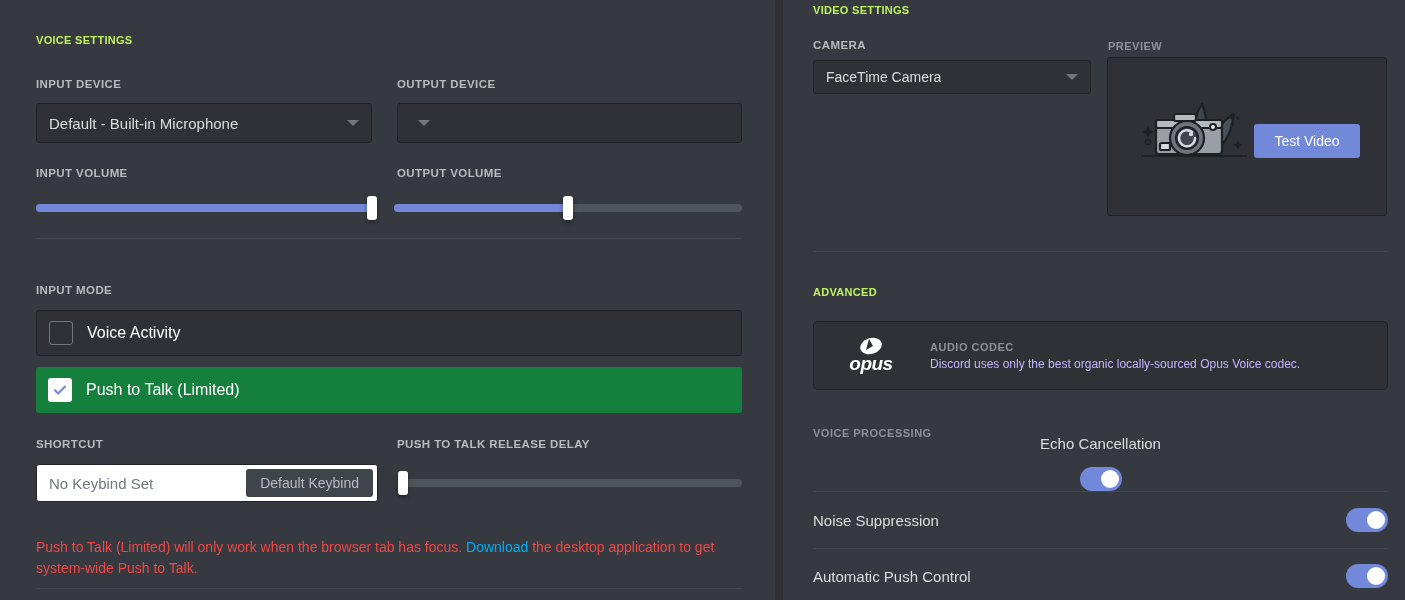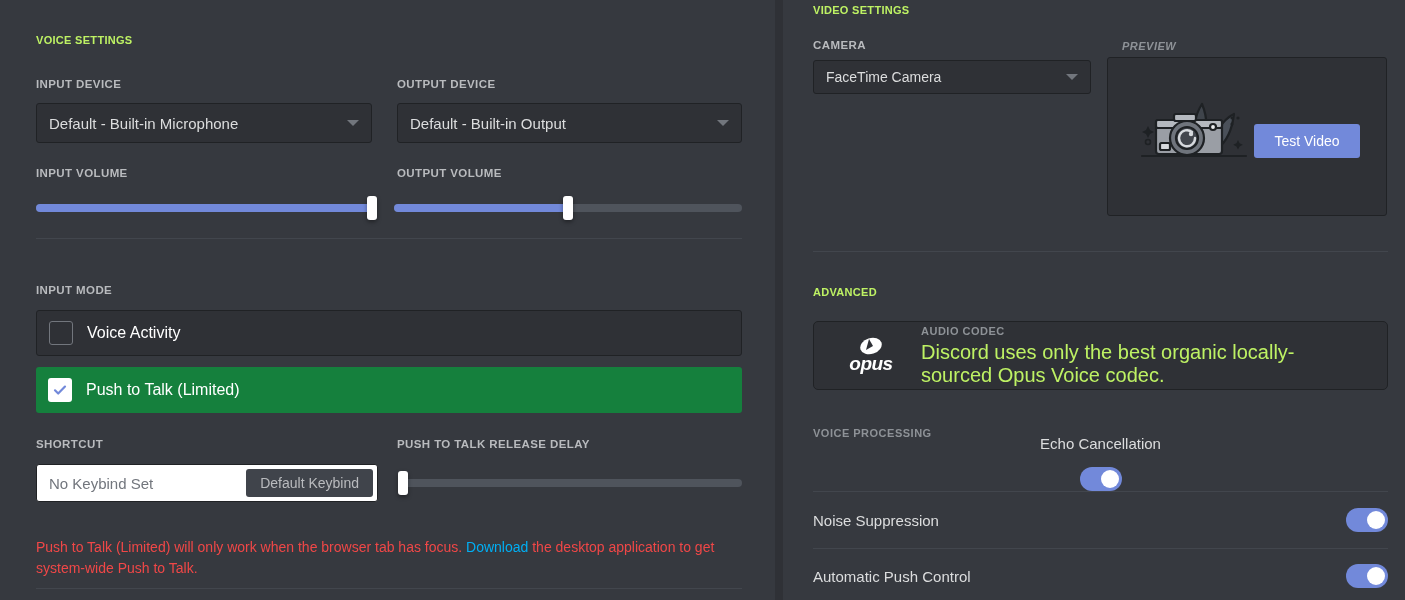--- a/index.html
+++ b/index.html
@@ -251,24 +251,24 @@
     padding: 0 22px;
   }
   .codec-logo {
     flex: 0 0 auto;
     width: 70px;
     display: flex;
     flex-direction: column;
     align-items: center;
     justify-content: center;
   }
-  .codec-text { margin-left: 15px; }
+  .codec-text { margin-left: 24px; }
   .codec-desc {
-    font-size: 20px;
-    color: #bef264;
+    font-size: 12px;
+    color: #c4b5fd;
     margin-top: 4px;
   }
 
   
   .toggle-row {
     position: absolute;
     left: 810px;
     width: 575px;
     height: 56px;
     display: flex;
@@ -308,21 +308,20 @@
     <div class="abs section-title" style="left:36px; top:34px;">VOICE SETTINGS</div>
 
     <div class="abs field-label" style="left:36px; top:78px;">INPUT DEVICE</div>
     <div class="select" style="left:36px; top:103px; width:336px;">
       <span class="value">Default - Built-in Microphone</span>
       <span class="caret"></span>
     </div>
 
     <div class="abs field-label" style="left:397px; top:78px;">OUTPUT DEVICE</div>
     <div class="select" style="left:397px; top:103px; width:345px;">
-      <span class="value">Default - Built-in Output</span>
       <span class="caret"></span>
     </div>
 
     <div class="abs field-label" style="left:36px; top:167px;">INPUT VOLUME</div>
     <div class="slider" style="left:36px; top:198px; width:336px;">
       <div class="track"></div>
       <div class="fill" id="input-vol-fill" style="width: 100%;"></div>
       <div class="thumb" id="input-vol-thumb" style="left: 100%;"></div>
     </div>
 
@@ -376,21 +375,21 @@
   <div class="panel-right">
 
     <div class="abs section-title" style="left:30px; top:4px;">VIDEO SETTINGS</div>
 
     <div class="abs field-label" style="left:30px; top:39px;">CAMERA</div>
     <div class="select" style="left:30px; top:60px; width:278px; height:34px;">
       <span class="value" style="font-size:14px;">FaceTime Camera</span>
       <span class="caret"></span>
     </div>
 
-    <div class="abs sub-label" style="left:339px; top:40px;font-style:italic;">PREVIEW</div>
+    <div class="abs sub-label" style="left:325px; top:40px;">PREVIEW</div>
     <div class="preview-box" style="left:324px; top:57px; width:280px; height:159px;">
 
       <span>
         <svg width="120" height="78" viewBox="0 0 120 78" aria-hidden="true">
           <g stroke="#1e2124" stroke-width="2.2" fill="none" stroke-linecap="round" stroke-linejoin="round">
 
             <path d="M62 52 C58 38 60 20 68 8 C74 22 74 40 68 52 Z" fill="#3f444b"></path>
             <path d="M78 52 C80 38 88 24 100 18 C98 34 92 46 84 52 Z" fill="#4a5059"></path>
 
             <rect x="22" y="24" width="66" height="34" rx="3" fill="#9a9ea5"></rect>

